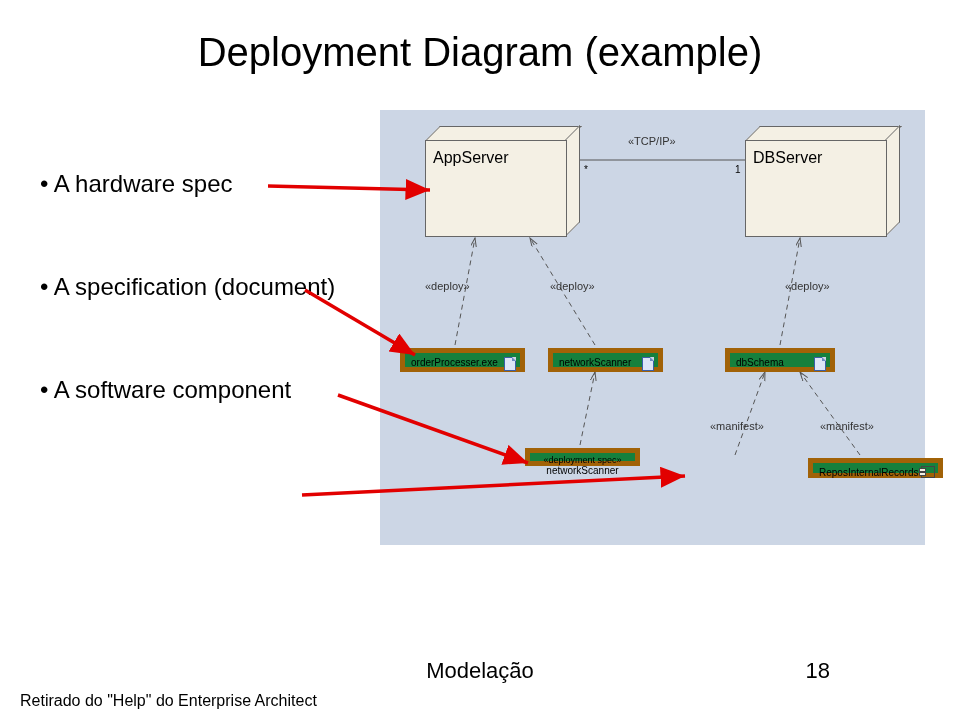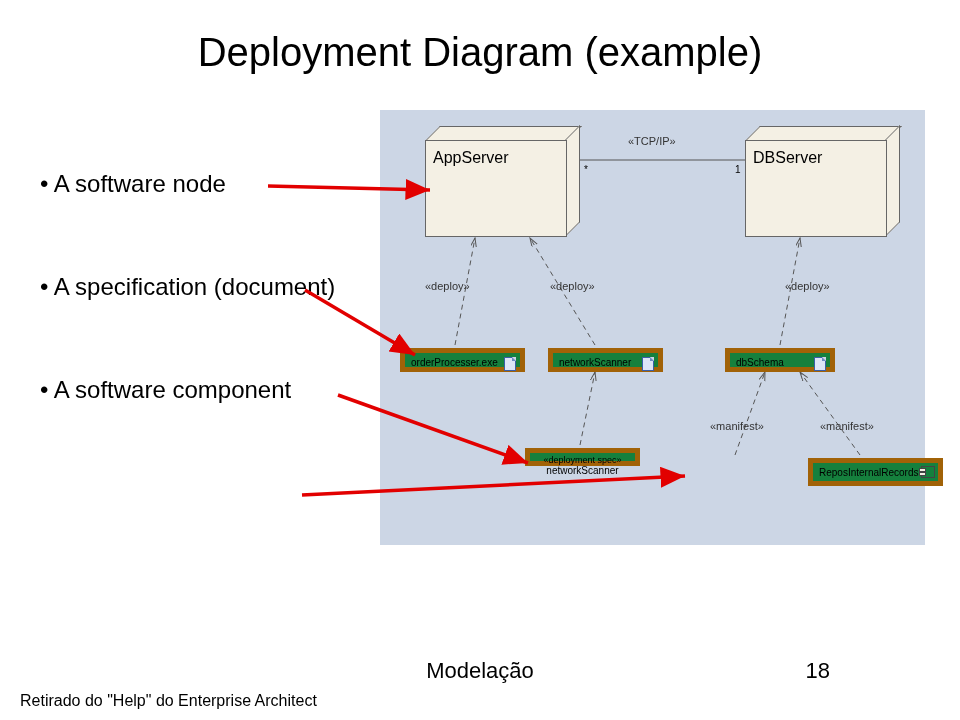--- a/index.html
+++ b/index.html
@@ -37,21 +37,21 @@
 
   svg.overlay{position:absolute;left:0;top:0;pointer-events:none}
 </style>
 </head>
 <body>
 
 <div class="slide">
   <div class="title">Deployment Diagram (example)</div>
 
   <ul class="bullets">
-    <li>A software node</li>
+    <li>A hardware spec</li>
     <li>A specification (document)</li>
     <li>A software component</li>
   </ul>
 
   <div class="diagram-panel">
 
     <svg class="overlay" width="545" height="435">
       <defs>
         <marker id="ah" markerWidth="10" markerHeight="10" refX="9" refY="3" orient="auto">
           <path d="M0,0 L9,3 L0,6" fill="none" stroke="#555" stroke-width="1"></path>
@@ -101,21 +101,21 @@
     <div class="abox" style="left:345px;top:238px;width:110px;height:24px">
       <span>dbSchema</span>
       <span class="doc"></span>
     </div>
 
     <div class="abox" style="left:145px;top:338px;width:115px;height:18px;text-align:center;padding-top:2px">
       <span class="stereo">«deployment spec»</span>
       <span>networkScanner</span>
     </div>
 
-    <div class="abox" style="left:428px;top:348px;width:135px;height:28px">
+    <div class="abox" style="left:428px;top:348px;width:135px;height:20px">
       <span>ReposInternalRecords</span>
       <span class="cmp"></span>
     </div>
 
     <span class="edge-lbl" style="left:45px;top:170px">«deploy»</span>
     <span class="edge-lbl" style="left:170px;top:170px">«deploy»</span>
     <span class="edge-lbl" style="left:405px;top:170px">«deploy»</span>
     <span class="edge-lbl" style="left:330px;top:310px">«manifest»</span>
     <span class="edge-lbl" style="left:440px;top:310px">«manifest»</span>
   </div>

